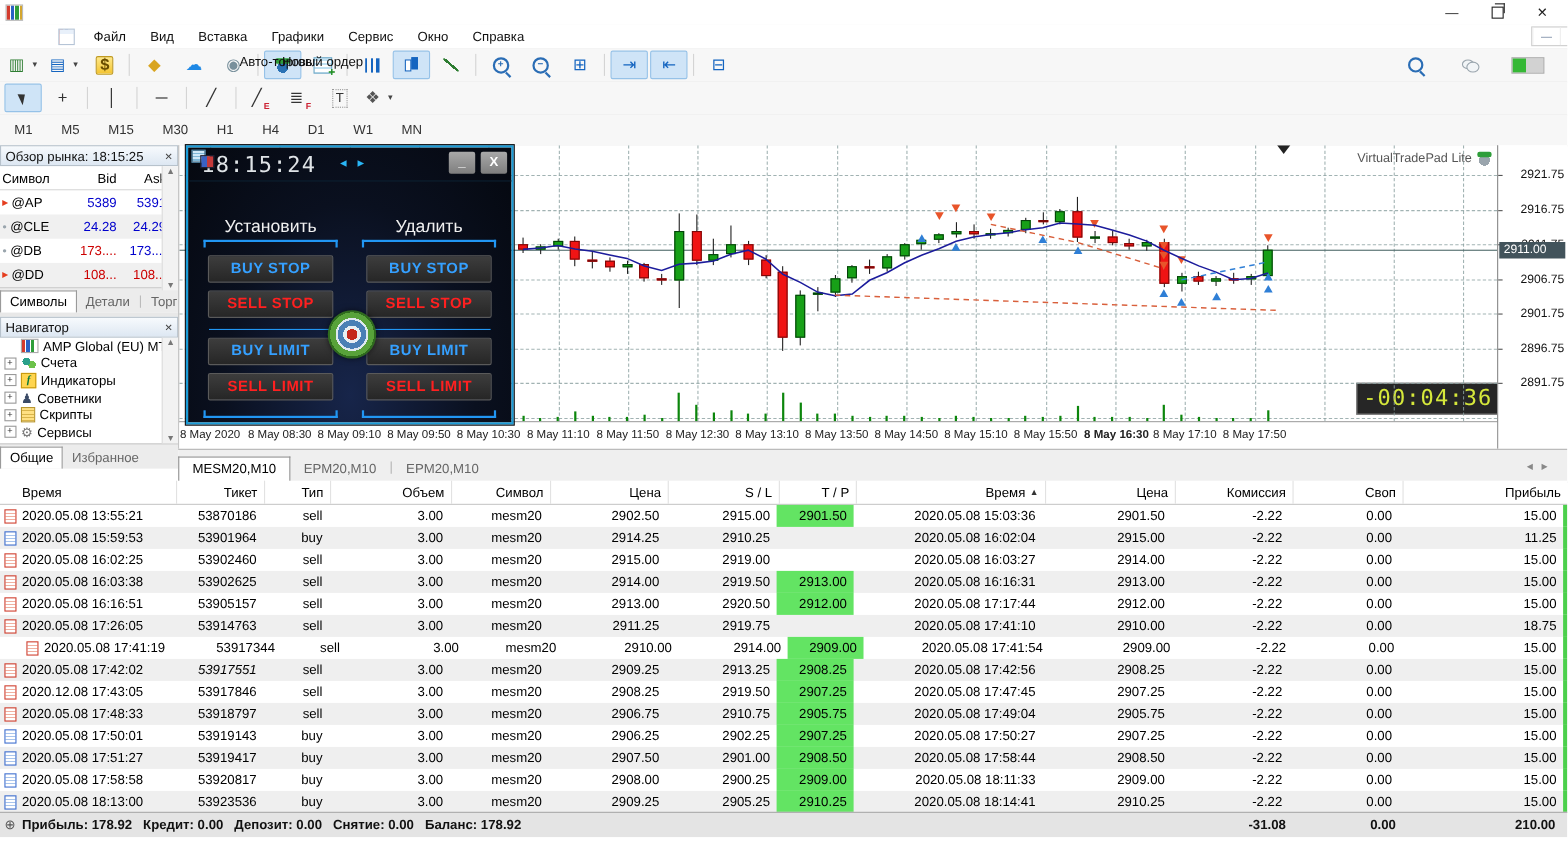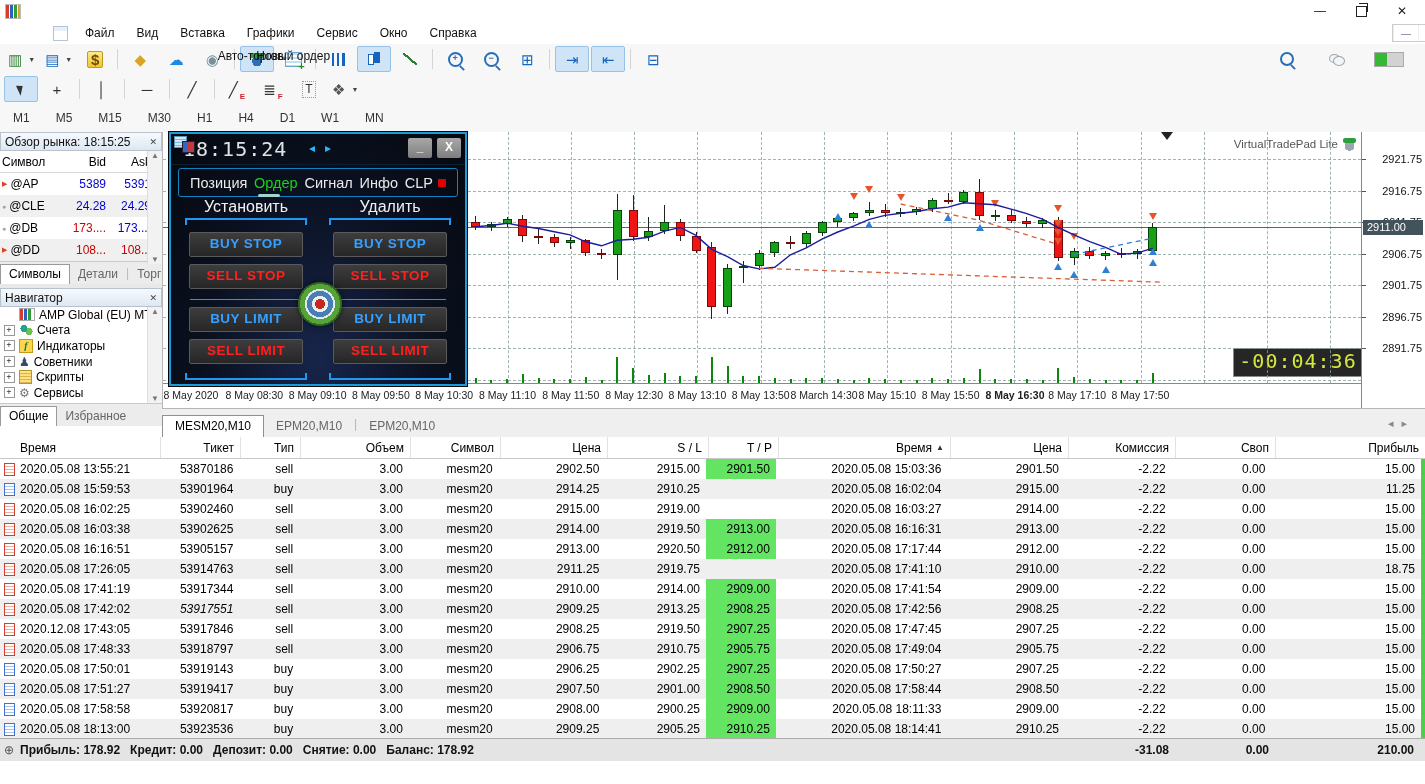--- a/index.html
+++ b/index.html
@@ -670,48 +670,41 @@
         <span class="tlabel" style="left: -12px;">8 May 2020</span>
         <span class="tlabel" style="left: 51.3px;">8 May 08:30</span>
         <span class="tlabel" style="left: 114.6px;">8 May 09:10</span>
         <span class="tlabel" style="left: 177.9px;">8 May 09:50</span>
         <span class="tlabel" style="left: 241.2px;">8 May 10:30</span>
         <span class="tlabel" style="left: 304.5px;">8 May 11:10</span>
         <span class="tlabel" style="left: 367.8px;">8 May 11:50</span>
         <span class="tlabel" style="left: 431.1px;">8 May 12:30</span>
         <span class="tlabel" style="left: 494.4px;">8 May 13:10</span>
         <span class="tlabel" style="left: 557.7px;">8 May 13:50</span>
-        <span class="tlabel" style="left: 621px;">8 March 14:30</span>
+        <span class="tlabel" style="left: 621px;">8 May 14:50</span>
         <span class="tlabel" style="left: 684.3px;">8 May 15:10</span>
         <span class="tlabel" style="left: 747.6px;">8 May 15:50</span>
         <span class="tlabel" style="left: 812px; font-weight: bold;">8 May 16:30</span>
         <span class="tlabel" style="left: 874.2px;">8 May 17:10</span>
         <span class="tlabel" style="left: 937.5px;">8 May 17:50</span>
       </div>
 
     <div class="vtp">
       <div class="vtp-title">
         <span class="vtp-miniicons">
           <span class="m1"></span>
           <span class="m2"></span>
         </span>
         <span class="vtp-clock">18:15:24</span>
         <span class="vtp-arrows">◂▸</span>
         <span class="vtp-winbtns">
           <span class="vbtn-sm">_</span>
           <span class="vbtn-sm">X</span>
         </span>
       </div>
-      <div class="vtp-tabstrip" id="vtp-tabs">
-          <span class="vtab">Позиция</span>
-          <span class="vtab active">Ордер</span>
-          <span class="vtab">Сигнал</span>
-          <span class="vtab">Инфо</span>
-          <span class="vtab">CLP<span class="clp-dot"></span></span>
-        </div>
       <div class="vtp-cols">
         <div class="vcol">
           <span class="vhead">Установить</span>
           <div class="vbracket"></div>
           <div id="vtp-set-buttons" style="display:flex;flex-direction:column;align-items:center;">
               <div class="vbtn buy">BUY STOP</div>
               <div class="vbtn sell">SELL STOP</div>
               <div class="vdivider"></div>
               <div class="vbtn buy">BUY LIMIT</div>
               <div class="vbtn sell">SELL LIMIT</div>
@@ -862,21 +855,21 @@
           <span class="cell" style="width: 107px;">2911.25</span>
           <span class="cell" style="width: 101px;">2919.75</span>
           <span class="cell" style="width: 70px;"></span>
           <span class="cell" style="width: 172px;">2020.05.08 17:41:10</span>
           <span class="cell" style="width: 118px;">2910.00</span>
           <span class="cell" style="width: 107px;">-2.22</span>
           <span class="cell" style="width: 100px;">0.00</span>
           <span class="cell" style="width: 150px;">18.75</span>
         </div>
         <div class="hrow">
-          <span class="cell first" style="width: 160px;">
+          <span class="cell first" style="width: 160px; margin-left: 20px;">
             <span class="doc sell"></span>
             <span>2020.05.08 17:41:19</span>
           </span>
           <span class="cell" style="width: 80px;">53917344</span>
           <span class="cell" style="width: 60px;">sell</span>
           <span class="cell" style="width: 110px;">3.00</span>
           <span class="cell" style="width: 90px;">mesm20</span>
           <span class="cell" style="width: 107px;">2910.00</span>
           <span class="cell" style="width: 101px;">2914.00</span>
           <span class="cell tp-green" style="width: 70px;">2909.00</span>

